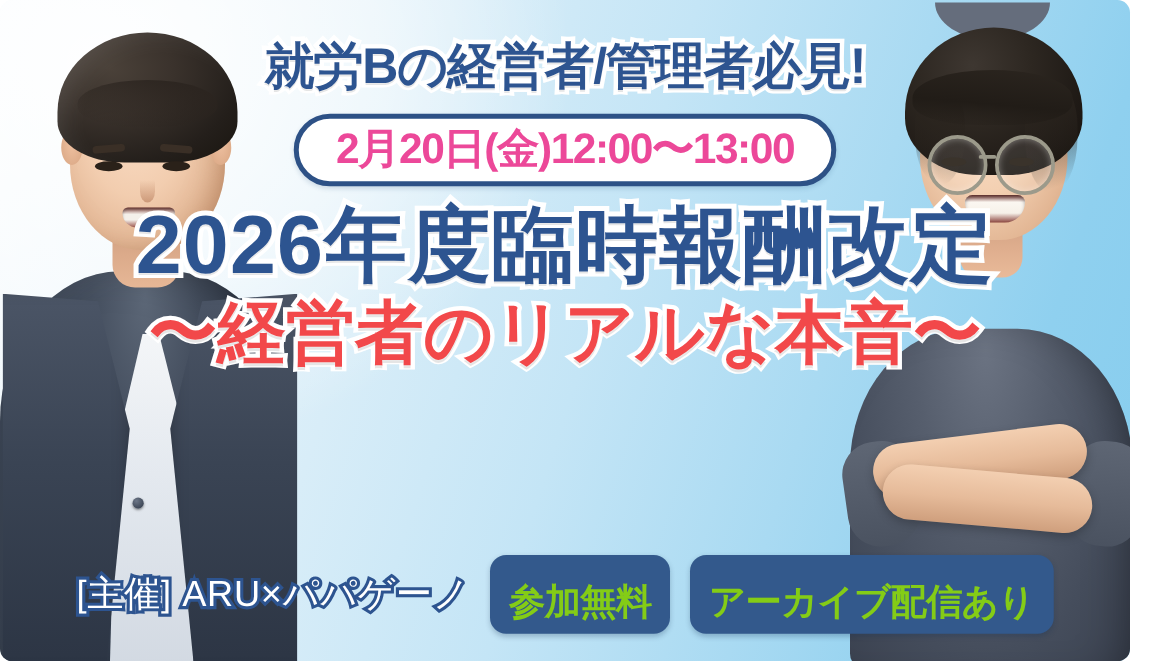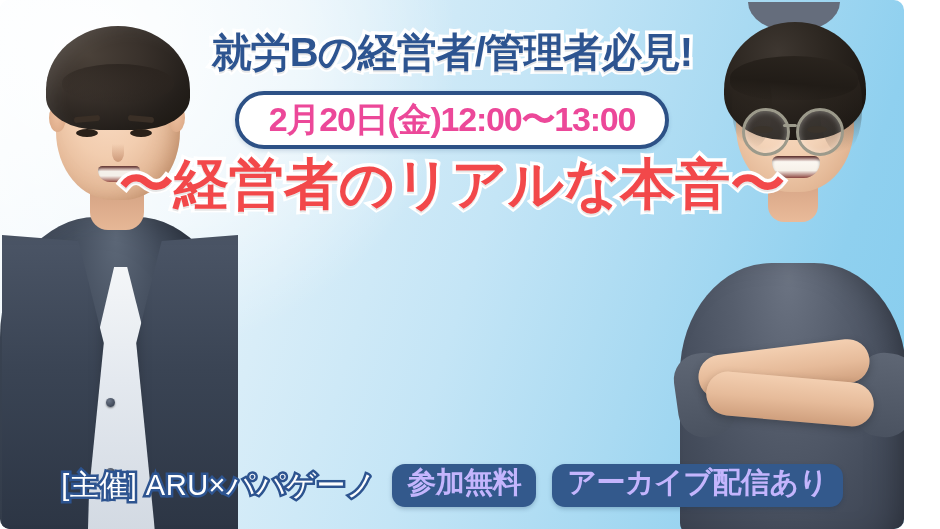--- a/index.html
+++ b/index.html
@@ -345,26 +345,26 @@
     font-size: 29px;
     font-weight: 400;
     letter-spacing: 0.5px;
     color: #ffffff;
     -webkit-text-stroke: 5px #2d5490;
     paint-order: stroke fill;
     white-space: nowrap;
   }
   .badge {
     background: #33598c;
-    color: #c4b5fd;
+    color: #84cc16;
     font-size: 29px;
     font-weight: 900;
     letter-spacing: -0.5px;
     border-radius: 13px;
-    padding: 3px 15px 8px;
+    padding: 23px 15px 8px;
     white-space: nowrap;
     line-height: 1.1;
     box-shadow: 0 2px 4px rgba(18,46,84,.25);
   }
 </style>
 </head>
 <body>
 
 <div class="banner">
 
@@ -410,20 +410,21 @@
   </div>
 
   <div class="content">
 
     <div class="kicker outlined">就労Bの経営者/管理者必見!</div>
 
     <div class="date-pill">
       <div class="date-text">2月20日(金)12:00〜13:00</div>
     </div>
 
+    <div class="title-main outlined">2026年度臨時報酬改定</div>
 
 
     <div class="tagline outlined">〜経営者のリアルな本音〜</div>
 
     <div class="footer-row">
       <div class="host">[主催] ARU×パパゲーノ</div>
       <div class="badge">参加無料</div>
       <div class="badge">アーカイブ配信あり</div>
     </div>
 

